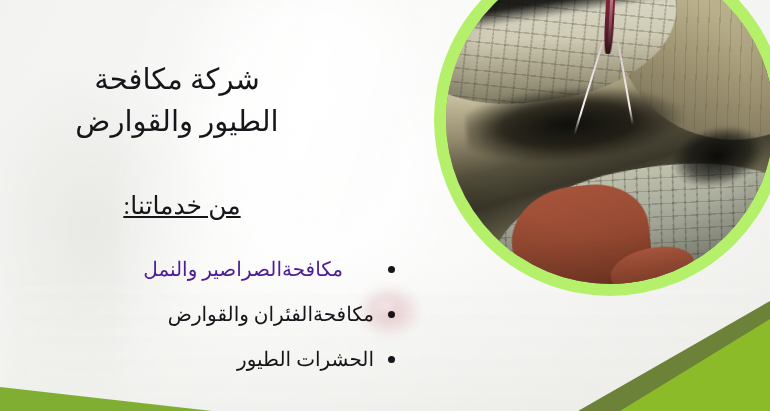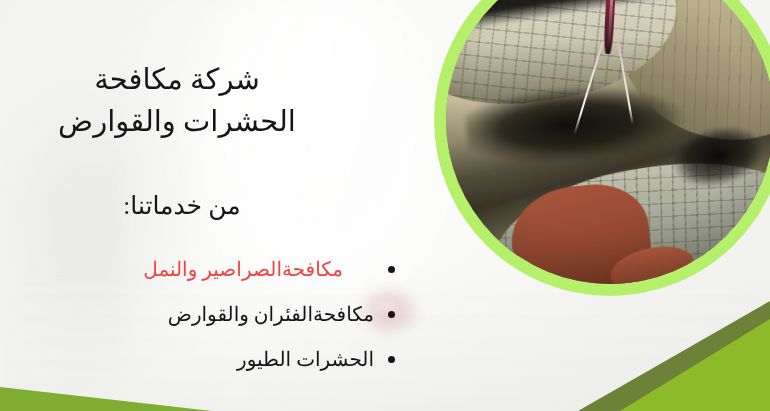--- a/index.html
+++ b/index.html
@@ -243,20 +243,21 @@
   .title .t-line{display:block;}
   .subtitle{
     position:absolute;
     right:118px;top:190px;
     width:280px;
     text-align:center;
     font-size:25px;
     line-height:1.3;
     color:#16161a;
     font-weight:400;
+    text-decoration:underline;
   }
   .svc-list{
     position:absolute;
     right:45px;top:246px;
     width:340px;
     margin:0;padding:0;
     list-style:none;
   }
   .svc-item{
     display:flex;
@@ -316,27 +317,27 @@
       <div class="snk-fork-l"></div>
       <div class="snk-fork-r"></div>
       <div class="snk-vign"></div>
     </div>
   </div>
 
   <div class="text-col">
 
     <h1 class="title" style="color: rgb(22, 22, 26);">
       <span class="t-line">شركة مكافحة</span>
-      <span class="t-line">الحشرات والقوارض</span>
+      <span class="t-line">الطيور والقوارض</span>
     </h1>
 
     <div class="subtitle" style="color: rgb(22, 22, 26);">من خدماتنا:</div>
 
     <ul class="svc-list">
-      <li class="svc-item" style="color: #ef4444; gap: 45px;">
+      <li class="svc-item" style="color: #4c1d95; gap: 45px;">
         <span class="svc-bullet" style="background: rgb(22, 22, 26);"></span>
         <span class="svc-label">مكافحةالصراصير والنمل</span>
       </li>
       <li class="svc-item" style="color: rgb(22, 22, 26);">
         <span class="svc-bullet" style="background: rgb(22, 22, 26);"></span>
         <span class="svc-label">مكافحةالفئران والقوارض</span>
       </li>
       <li class="svc-item" style="color: rgb(22, 22, 26);">
         <span class="svc-bullet" style="background: rgb(22, 22, 26);"></span>
         <span class="svc-label">الحشرات الطيور</span>

